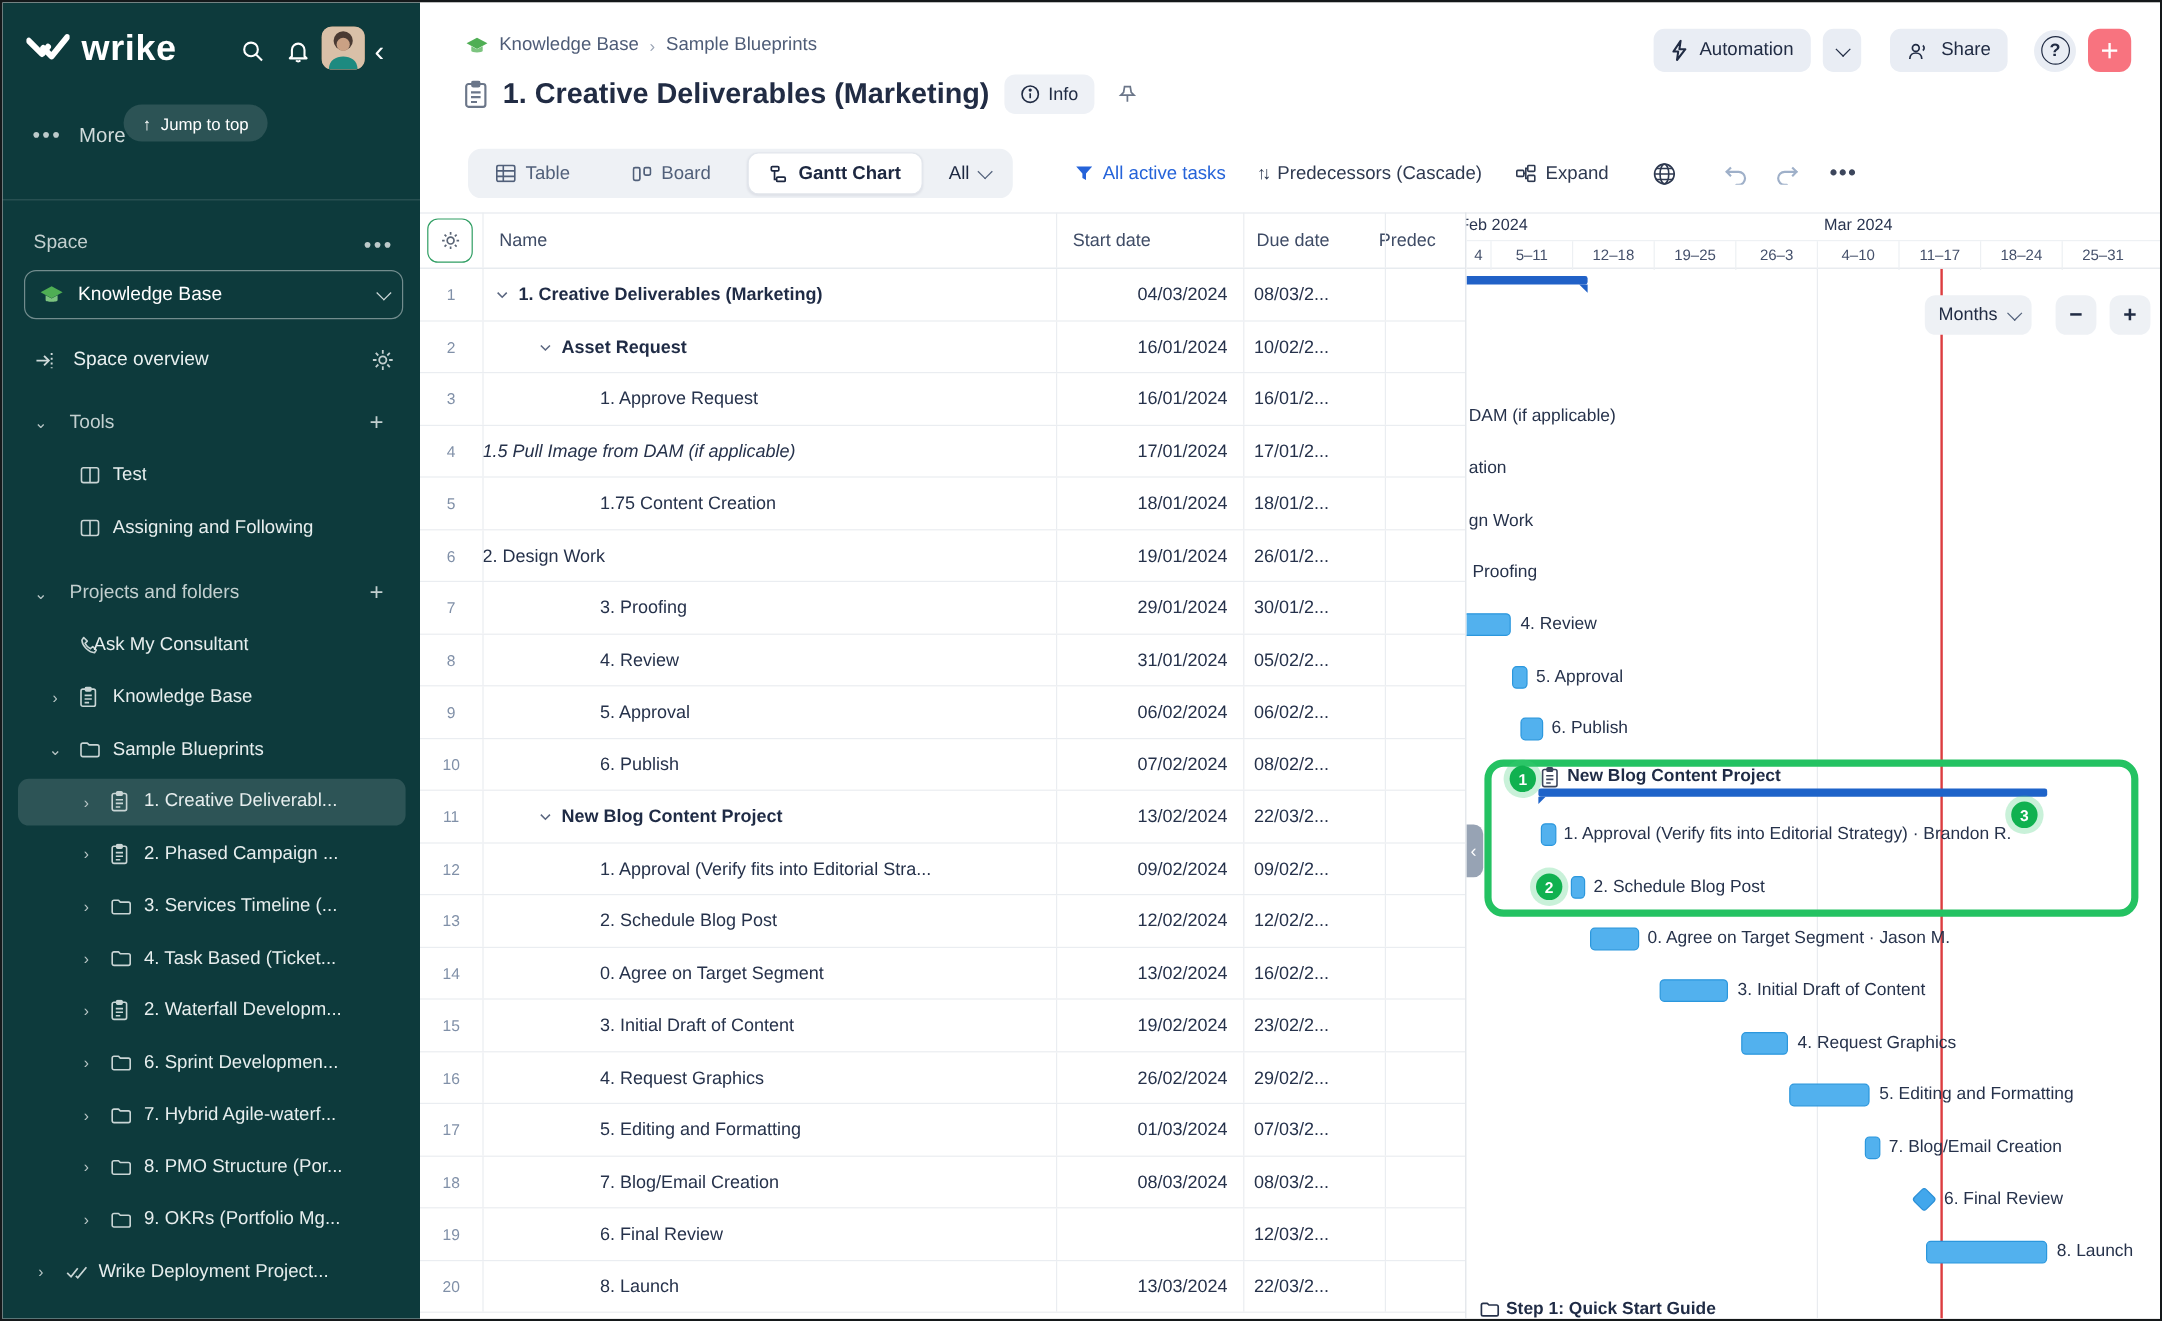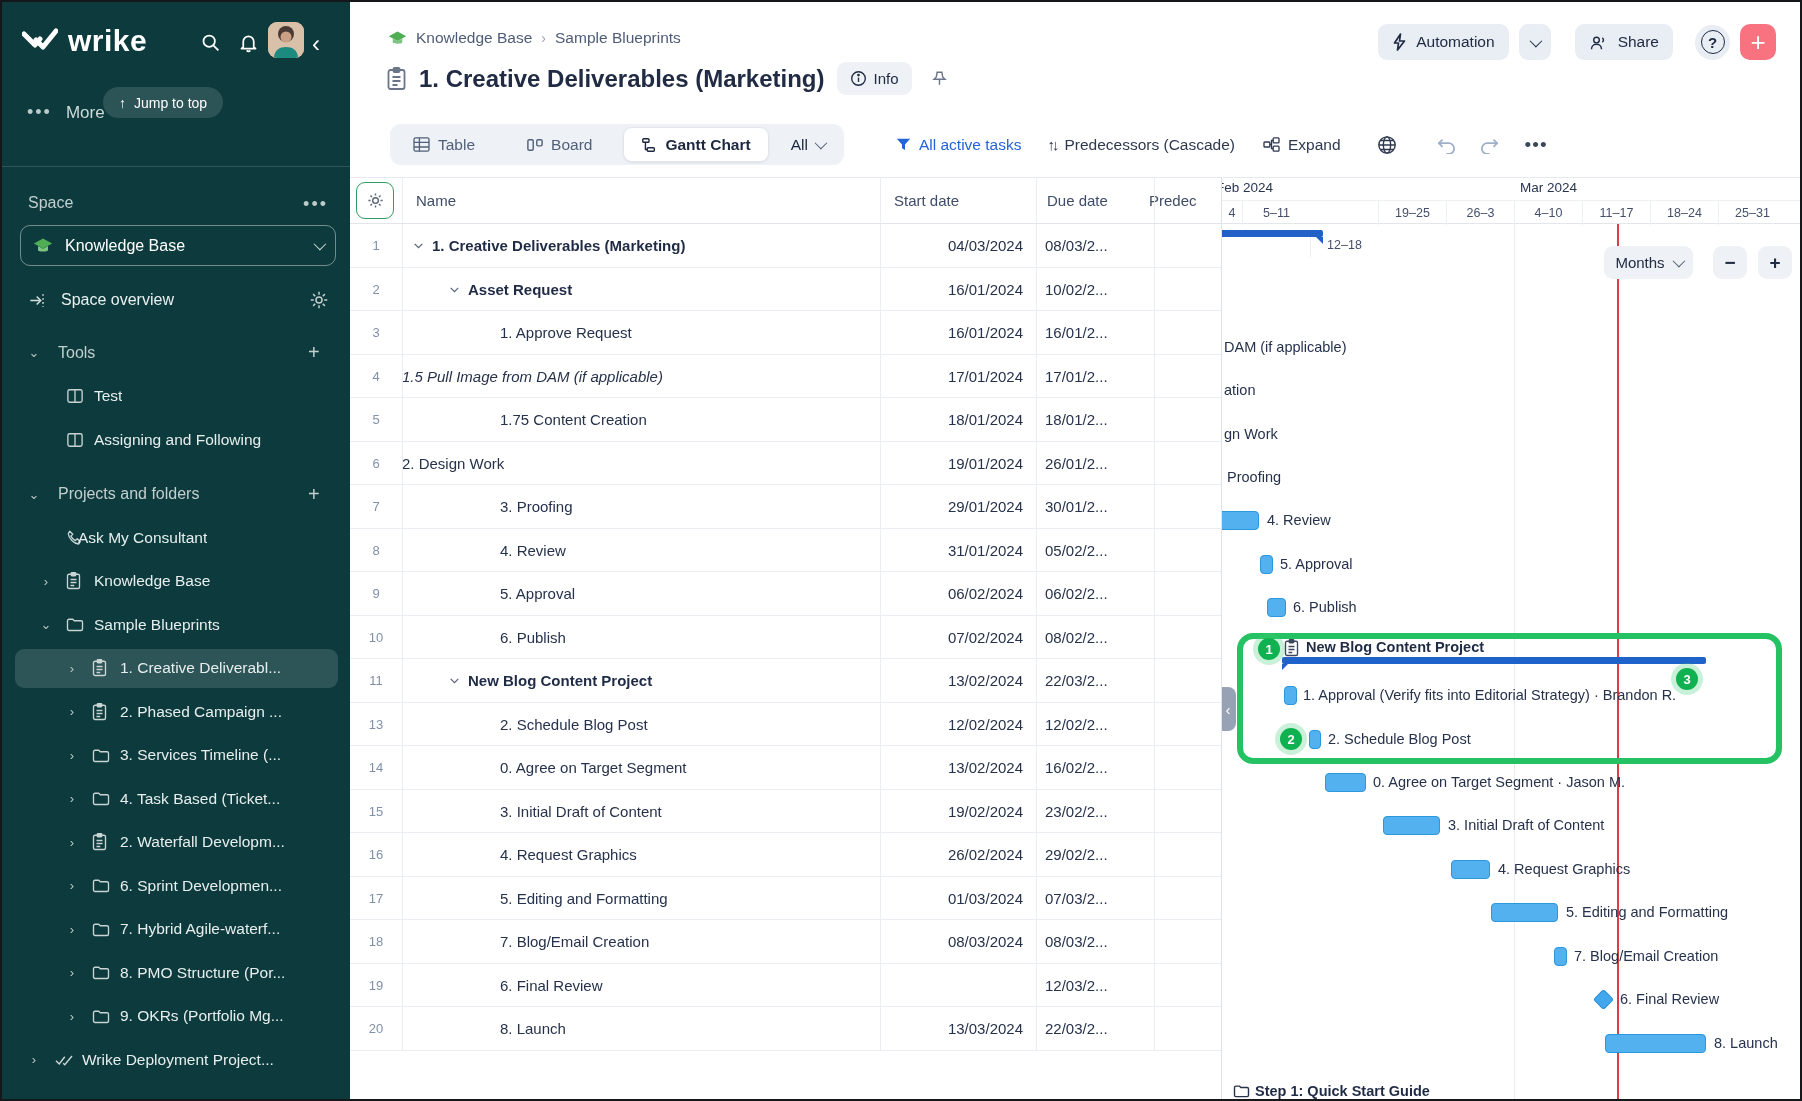--- a/index.html
+++ b/index.html
@@ -629,20 +629,32 @@
               <span>New Blog Content Project</span>
             </div>
             <div class="tcell c-start">13/02/2024</div>
             <div class="tcell c-due">22/03/2...</div>
             <span class="vline" style="left: 52px;"></span>
             <span class="vline" style="left: 530px;"></span>
             <span class="vline" style="left: 686px;"></span>
             <span class="vline" style="left: 804px;"></span>
           </div>
           <div class="trow">
+            <div class="tcell c-num">12</div>
+            <div class="tcell c-name" style="padding-left: 98px;">
+              <span>1. Approval (Verify fits into Editorial Stra...</span>
+            </div>
+            <div class="tcell c-start">09/02/2024</div>
+            <div class="tcell c-due">09/02/2...</div>
+            <span class="vline" style="left: 52px;"></span>
+            <span class="vline" style="left: 530px;"></span>
+            <span class="vline" style="left: 686px;"></span>
+            <span class="vline" style="left: 804px;"></span>
+          </div>
+          <div class="trow">
             <div class="tcell c-num">13</div>
             <div class="tcell c-name" style="padding-left: 98px;">
               <span>2. Schedule Blog Post</span>
             </div>
             <div class="tcell c-start">12/02/2024</div>
             <div class="tcell c-due">12/02/2...</div>
             <span class="vline" style="left: 52px;"></span>
             <span class="vline" style="left: 530px;"></span>
             <span class="vline" style="left: 686px;"></span>
             <span class="vline" style="left: 804px;"></span>
@@ -735,21 +747,21 @@
     </div>
 
     <div class="gantt">
       <div class="g-months">
         <span class="g-month" style="left:-6px">Feb 2024</span>
         <span class="g-month" style="left:298px">Mar 2024</span>
       </div>
       <div class="g-weeks" id="gweeks">
           <span class="g-week" style="left: 0px; width: 20px; border-left: none;">4</span>
           <span class="g-week" style="left: 20px; width: 68px;">5–11</span>
-          <span class="g-week" style="left: 88px; width: 68px; margin-top: 32px;">12–18</span>
+          <span class="g-week" style="left: 88px; width: 68px;">12–18</span>
           <span class="g-week" style="left: 156px; width: 68px;">19–25</span>
           <span class="g-week" style="left: 224px; width: 68px;">26–3</span>
           <span class="g-week" style="left: 292px; width: 68px;">4–10</span>
           <span class="g-week" style="left: 360px; width: 68px;">11–17</span>
           <span class="g-week" style="left: 428px; width: 68px;">18–24</span>
           <span class="g-week" style="left: 496px; width: 68px;">25–31</span>
         </div>
       <div class="gbody" id="gbody">
         <div class="g-vmonth" style="left:292px"></div>
         <div class="redline" style="left:395px"></div>

